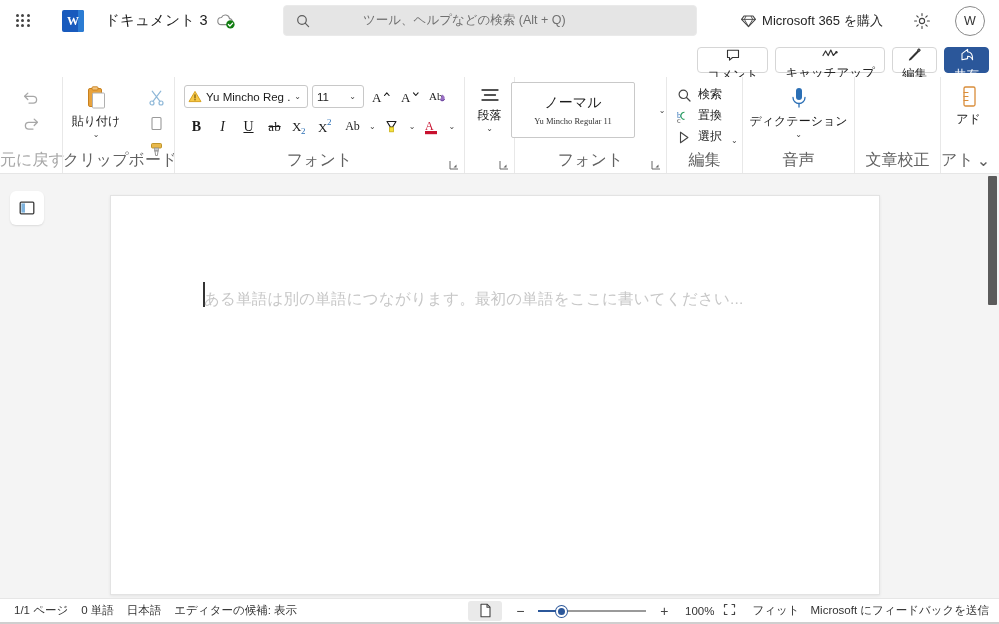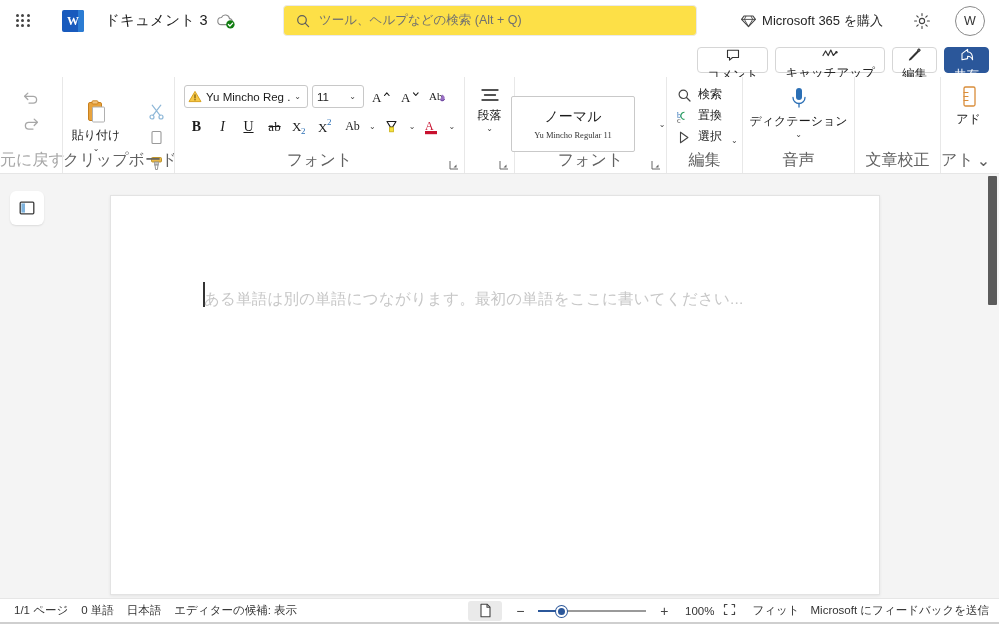--- a/index.html
+++ b/index.html
@@ -41,22 +41,22 @@
     position: relative; z-index: 2; color: #fff; font-size: 12px;
     font-weight: bold; font-family: "Liberation Serif", serif; line-height: 1;
   }
   .doctitle {
     margin-left: 21px; font-size: 14.5px; color: #1b1b1b; letter-spacing: .2px;
     white-space: nowrap; cursor: pointer;
   }
   .cloudicon { margin-left: 8px; width: 20px; height: 18px; position: relative; cursor: pointer; }
   .searchbox {
     position: absolute; left: 283px; top: 5px; width: 414px; height: 31px;
-    background: #fde047; border: 1px solid #eaeaea; border-radius: 4px;
-    display: flex; align-items: center; cursor: text;
+    background: #e5e5e5; border: 1px solid #eaeaea; border-radius: 4px;
+    display: flex; align-items: center; cursor: text; gap: 44px;
   }
   .searchbox .sicon { margin-left: 12px; width: 14px; height: 14px; flex: none; }
   .searchbox .sph {
     margin-left: 9px; font-size: 12.5px; color: #707070; white-space: nowrap;
   }
   .buy365 {
     position: absolute; right: 110px; top: 8px; height: 26px;
     display: flex; align-items: center; gap: 6px; padding: 0 6px;
     border-radius: 4px; cursor: pointer;
   }
@@ -113,21 +113,21 @@
   .group + .group { border-left: 1px solid #e8e8e8; }
   .grouplabel {
     position: absolute; bottom: 3px; left: 0; right: 0; text-align: center;
     font-size: 16px; color: #616161; white-space: nowrap;
   }
   .grouplabel.dim { color: #a6a6a6; }
   .launcher {
     position: absolute; bottom: 3px; right: 4px; width: 12px; height: 12px;
     cursor: pointer; color: #606060;
   }
-  .grow { display: flex; flex-direction: row; align-items: flex-start; gap: 19px; margin-top: 14px; }
+  .grow { display: flex; flex-direction: row; align-items: flex-start; gap: 19px; }
   .bigbtn {
     width: 58px; display: flex; flex-direction: column; align-items: center;
     padding: 3px 2px 0 2px; border-radius: 4px; cursor: pointer;
   }
   .bigbtn .lbl { font-size: 12px; color: #1b1b1b; margin-top: 2px; white-space: nowrap; }
   .bigbtn .cv { font-size: 8px; color: #444; line-height: 8px; margin-top: 1px; }
   .iconbtn {
     width: 26px; height: 26px; display: flex; align-items: center; justify-content: center;
     border-radius: 4px; cursor: pointer;
   }

